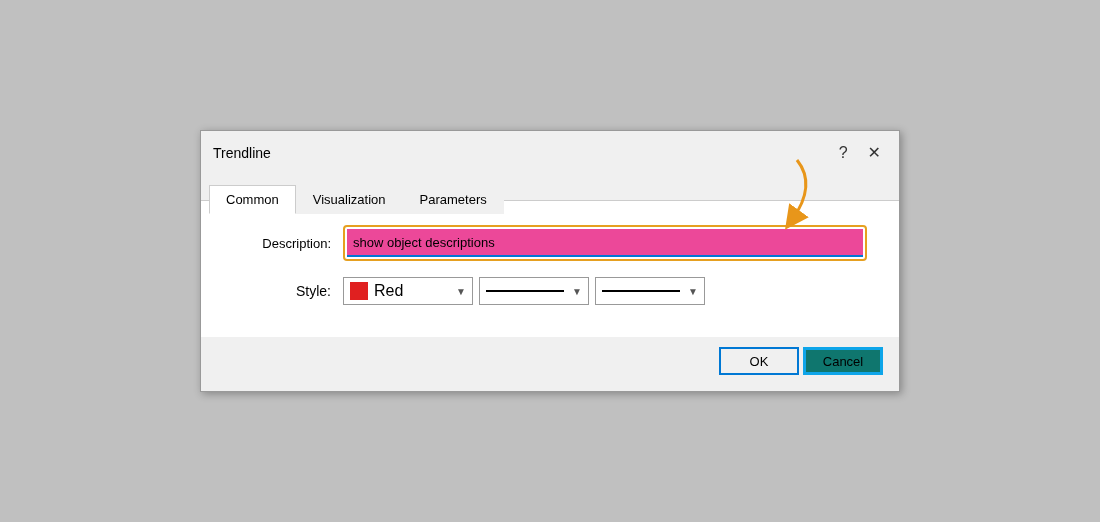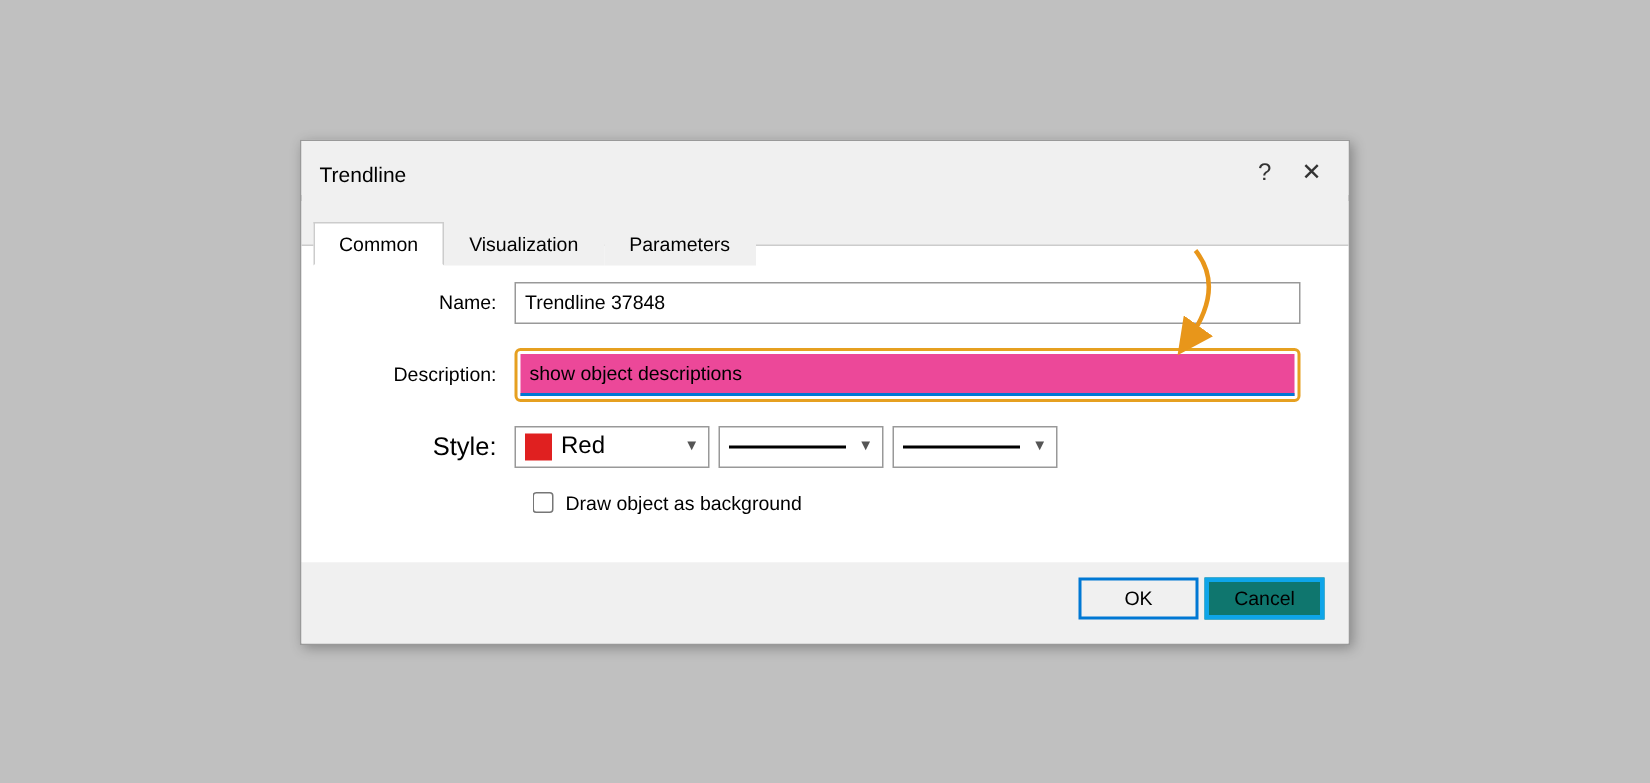--- a/index.html
+++ b/index.html
@@ -130,21 +130,21 @@
 
     .style-row {
       display: flex;
       align-items: center;
       margin-bottom: 16px;
     }
     .style-label {
       width: 110px;
       text-align: right;
       padding-right: 12px;
-      font-size: 17px;
+      font-size: 14px;
       color: #000;
       flex-shrink: 0;
     }
     .color-select {
       display: flex;
       align-items: center;
       border: 1px solid #999;
       height: 28px;
       padding: 0 6px;
       background: #fff;
@@ -250,24 +250,20 @@
     <div class="tab">
       <span>Visualization</span>
     </div>
     <div class="tab">
       <span>Parameters</span>
     </div>
   </div>
 
   <div class="dialog-content">
 
-    <div class="form-row">
-      <label class="form-label">Name:</label>
-      <input class="form-input" type="text" value="Trendline 37848" style="">
-    </div>
 
     <div class="form-row form-row-wrapper" style="position:relative;">
 
       <svg style="position:absolute;top:-70px;right:30px;width:100px;height:80px;overflow:visible;pointer-events:none;">
         <defs>
           <marker id="arrowhead" markerWidth="8" markerHeight="8" refX="4" refY="4" orient="auto">
             <polygon points="0 0, 8 4, 0 8" fill="#e8961a"></polygon>
           </marker>
         </defs>
         <path d="M 60 5 Q 80 30 55 65" stroke="#e8961a" stroke-width="3" fill="none" marker-end="url(#arrowhead)"></path>
@@ -292,24 +288,20 @@
         <div class="line-preview"></div>
         <span class="dropdown-arrow">▼</span>
       </div>
 
       <div class="line-select">
         <div class="line-preview"></div>
         <span class="dropdown-arrow">▼</span>
       </div>
     </div>
 
-    <div class="checkbox-row">
-      <input type="checkbox" id="draw-bg" style="">
-      <label class="checkbox-label" for="draw-bg">Draw object as background</label>
-    </div>
 
   </div>
 
   <div class="dialog-footer">
     <button class="footer-btn ok">OK</button>
     <button class="footer-btn">Cancel</button>
   </div>
 </div>
 
 </body></html>

